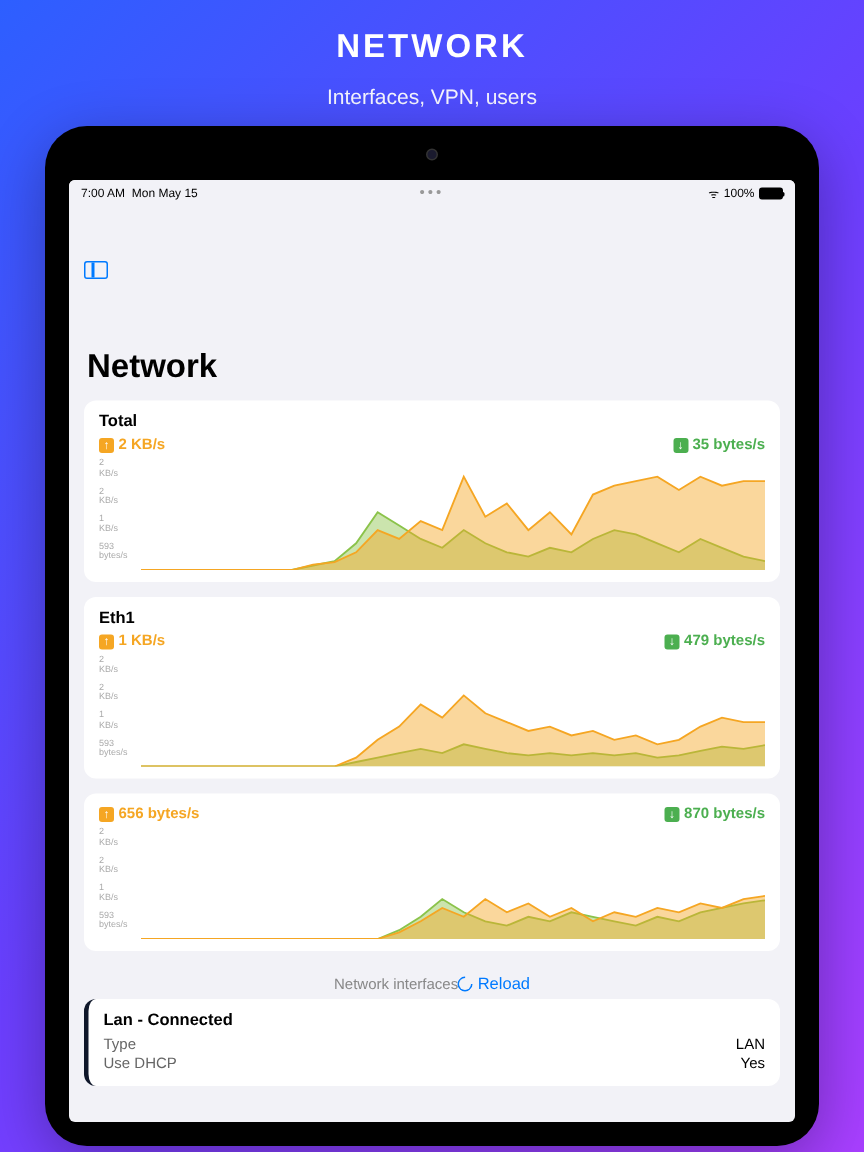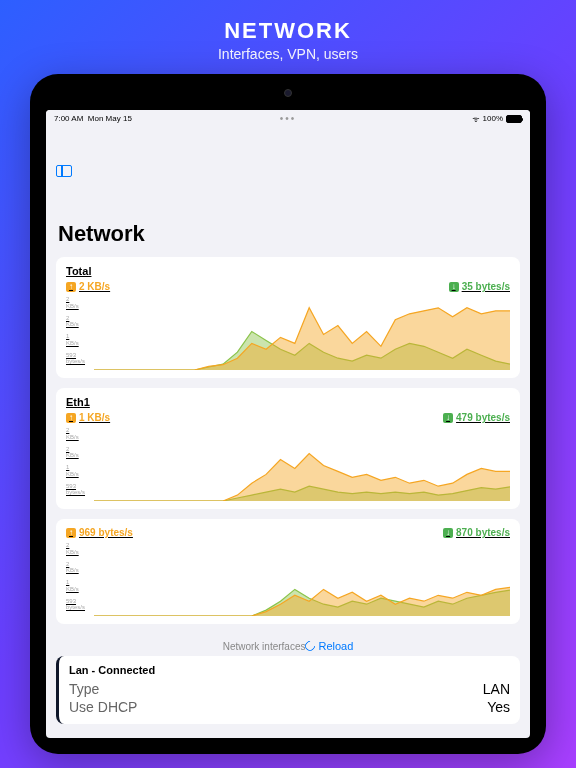--- a/index.html
+++ b/index.html
@@ -1,53 +1,53 @@
 <!DOCTYPE html>
 <html><head>
 <meta charset="utf-8">
 <style>
 * { margin: 0; padding: 0; box-sizing: border-box; font-family: -apple-system, BlinkMacSystemFont, "Segoe UI", sans-serif; }
 body { background: linear-gradient(135deg, #2d5fff 0%, #6b3fff 50%, #a83fff 100%); width: 576px; height: 768px; overflow: hidden; display: flex; flex-direction: column; align-items: center; }
 .hero { text-align: center; color: #fff; padding: 18px 0 12px; }
 .hero h1 { font-size: 22px; font-weight: 600; letter-spacing: 2px; }
-.hero p { font-size: 14px; font-weight: 300; opacity: 0.95; margin-top: 2px; }
+.hero p { font-size: 14px; font-weight: 300; opacity: 0.95; margin-top: 12px; }
 .tablet { width: 516px; height: 680px; background: #000; border-radius: 28px; padding: 36px 16px 16px; position: relative; box-shadow: 0 10px 40px rgba(0,0,0,0.3); }
 .camera { position: absolute; top: 15px; left: 50%; transform: translateX(-50%); width: 8px; height: 8px; background: #1a1a2e; border-radius: 50%; border: 1px solid #333; }
 .screen { background: #f2f2f7; width: 100%; height: 100%; border-radius: 4px; overflow: hidden; display: flex; flex-direction: column; gap: 32px; }
 .status-bar { display: flex; justify-content: space-between; align-items: center; padding: 3px 8px; font-size: 8px; color: #000; background: #f2f2f7; }
 .status-bar .center { position: absolute; left: 50%; transform: translateX(-50%); color: #999; font-size: 10px; letter-spacing: 2px; }
 .status-bar .right { display: flex; align-items: center; gap: 3px; }
 .battery { display: inline-flex; align-items: center; }
 .battery-body { width: 16px; height: 8px; border: 1px solid #000; border-radius: 2px; background: #000; position: relative; }
 .battery-body::after { content: ""; position: absolute; right: -2px; top: 2px; width: 1px; height: 3px; background: #000; border-radius: 0 1px 1px 0; }
 .toolbar { padding: 4px 10px; }
 .toolbar-icon { width: 16px; height: 12px; border: 1.5px solid #007aff; border-radius: 2px; position: relative; display: inline-block; }
 .toolbar-icon::before { content: ""; position: absolute; left: 4px; top: 0; bottom: 0; width: 1.5px; background: #007aff; }
 .content { flex: 1; overflow-y: auto; padding: 0 10px 10px; }
 .page-title { font-size: 22px; font-weight: 700; color: #000; padding: 4px 2px 10px; }
-.card { background: #fff; border-radius: 8px; padding: 8px 10px; margin-bottom: 10px; text-decoration: underline; }
+.card { background: #fff; border-radius: 8px; padding: 8px 10px; margin-bottom: 10px; }
 .card-title { font-size: 11px; font-weight: 600; color: #000; margin-bottom: 4px; }
 .rates { display: flex; justify-content: space-between; align-items: center; margin-bottom: 4px; }
 .rate { display: flex; align-items: center; gap: 3px; font-size: 10px; font-weight: 600; }
 .rate-up { color: #f5a623; }
 .rate-down { color: #4caf50; }
 .arrow { width: 10px; height: 10px; display: inline-flex; align-items: center; justify-content: center; border-radius: 2px; color: #fff; font-size: 8px; line-height: 1; }
 .arrow-up { background: #f5a623; }
 .arrow-down { background: #4caf50; }
 .chart-row { display: flex; }
 .y-axis { display: flex; flex-direction: column; justify-content: space-between; width: 28px; font-size: 6px; color: #aaa; line-height: 1.1; padding-right: 4px; }
 .y-axis div { text-align: left; }
 .chart-svg { flex: 1; height: 74px; }
 .section-header { display: flex; justify-content: center; align-items: center; padding: 6px 2px 4px; }
 .section-header .label { font-size: 10px; color: #888; }
 .reload { color: #007aff; font-size: 11px; font-weight: 500; display: flex; align-items: center; gap: 3px; cursor: pointer; }
 .reload-icon { width: 10px; height: 10px; border: 1.5px solid #007aff; border-radius: 50%; border-top-color: transparent; transform: rotate(45deg); position: relative; }
 .iface-card { background: #fff; border-radius: 8px; padding: 8px 10px; border-left: 3px solid #0f172a; }
 .iface-name { font-size: 11px; font-weight: 600; margin-bottom: 4px; }
-.iface-row { display: flex; justify-content: space-between; font-size: 14px; color: #666; padding: 1px 0; }
+.iface-row { display: flex; justify-content: space-between; font-size: 10px; color: #666; padding: 1px 0; }
 .iface-row .val { color: #000; font-weight: 500; text-align: center; }
 </style>
 </head>
 <body>
 
 <div class="hero">
   <h1>NETWORK</h1>
   <p>Interfaces, VPN, users</p>
 </div>
 
@@ -129,21 +129,21 @@
         <path d="M 0.0 74.0 L 13.8 74.0 L 27.6 74.0 L 41.4 74.0 L 55.2 74.0 L 69.0 74.0 L 82.8 74.0 L 96.6 74.0 L 110.3 74.0 L 124.1 74.0 L 137.9 71.0 L 151.7 68.1 L 165.5 65.1 L 179.3 62.2 L 193.1 65.1 L 206.9 59.2 L 220.7 62.2 L 234.5 65.1 L 248.3 66.6 L 262.1 65.1 L 275.9 66.6 L 289.7 65.1 L 303.4 66.6 L 317.2 65.1 L 331.0 68.1 L 344.8 66.6 L 358.6 63.6 L 372.4 60.7 L 386.2 62.2 L 400.0 59.8" fill="none" stroke="#8bc34a" stroke-width="1.2"></path>
         <path d="M 0 74 L 0.0 74.0 L 13.8 74.0 L 27.6 74.0 L 41.4 74.0 L 55.2 74.0 L 69.0 74.0 L 82.8 74.0 L 96.6 74.0 L 110.3 74.0 L 124.1 74.0 L 137.9 68.1 L 151.7 56.2 L 165.5 47.4 L 179.3 32.6 L 193.1 41.4 L 206.9 26.6 L 220.7 38.5 L 234.5 44.4 L 248.3 50.3 L 262.1 47.4 L 275.9 53.3 L 289.7 50.3 L 303.4 56.2 L 317.2 53.3 L 331.0 59.2 L 344.8 56.2 L 358.6 47.4 L 372.4 41.4 L 386.2 44.4 L 400.0 44.4 L 400 74 Z" fill="rgba(245,166,35,0.45)"></path>
         <path d="M 0.0 74.0 L 13.8 74.0 L 27.6 74.0 L 41.4 74.0 L 55.2 74.0 L 69.0 74.0 L 82.8 74.0 L 96.6 74.0 L 110.3 74.0 L 124.1 74.0 L 137.9 68.1 L 151.7 56.2 L 165.5 47.4 L 179.3 32.6 L 193.1 41.4 L 206.9 26.6 L 220.7 38.5 L 234.5 44.4 L 248.3 50.3 L 262.1 47.4 L 275.9 53.3 L 289.7 50.3 L 303.4 56.2 L 317.2 53.3 L 331.0 59.2 L 344.8 56.2 L 358.6 47.4 L 372.4 41.4 L 386.2 44.4 L 400.0 44.4" fill="none" stroke="#f5a623" stroke-width="1.2"></path>
       </svg>
     </div>
           </div>
           <div class="card">
     <div class="rates">
       <span class="rate rate-up">
                 <span class="arrow arrow-up">↑</span>
-                <span>969 bytes/s</span>
+                <span>656 bytes/s</span>
               </span>
       <span class="rate rate-down">
                 <span class="arrow arrow-down">↓</span>
                 <span>870 bytes/s</span>
               </span>
     </div>
     <div class="chart-row">
       <div class="y-axis">
                 <div>2<br>KB/s</div>
                 <div>2<br>KB/s</div>

